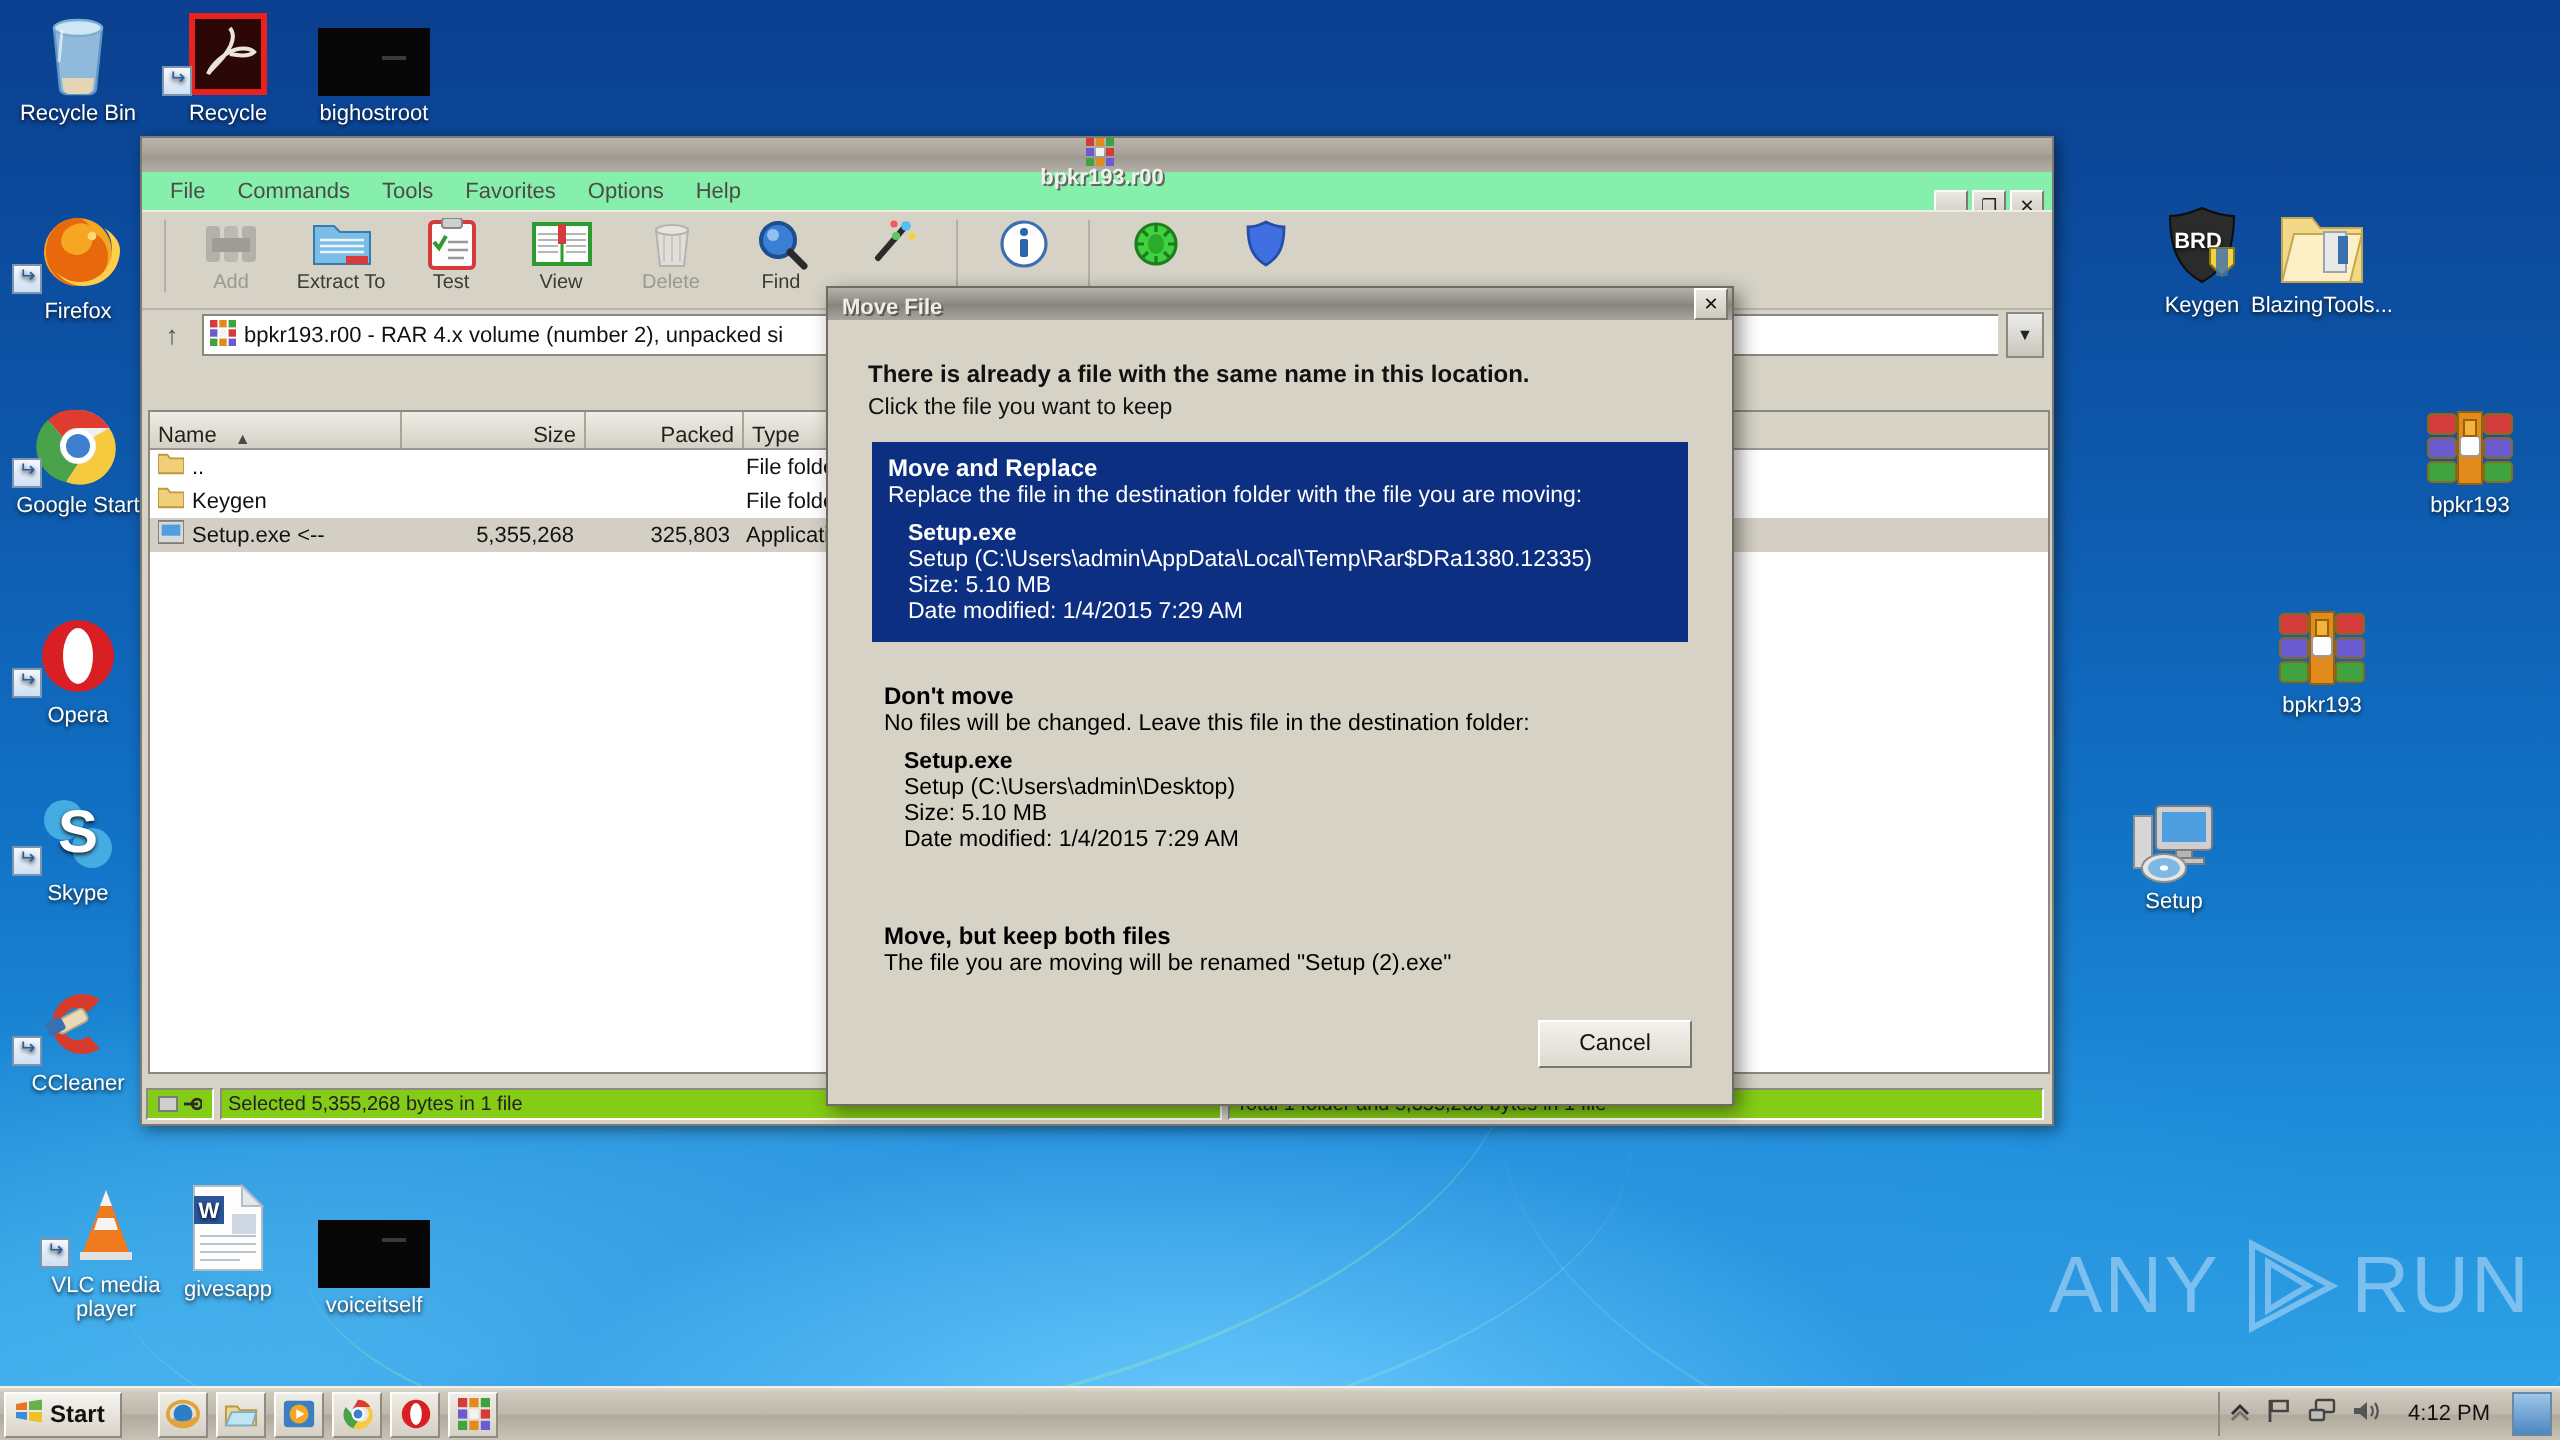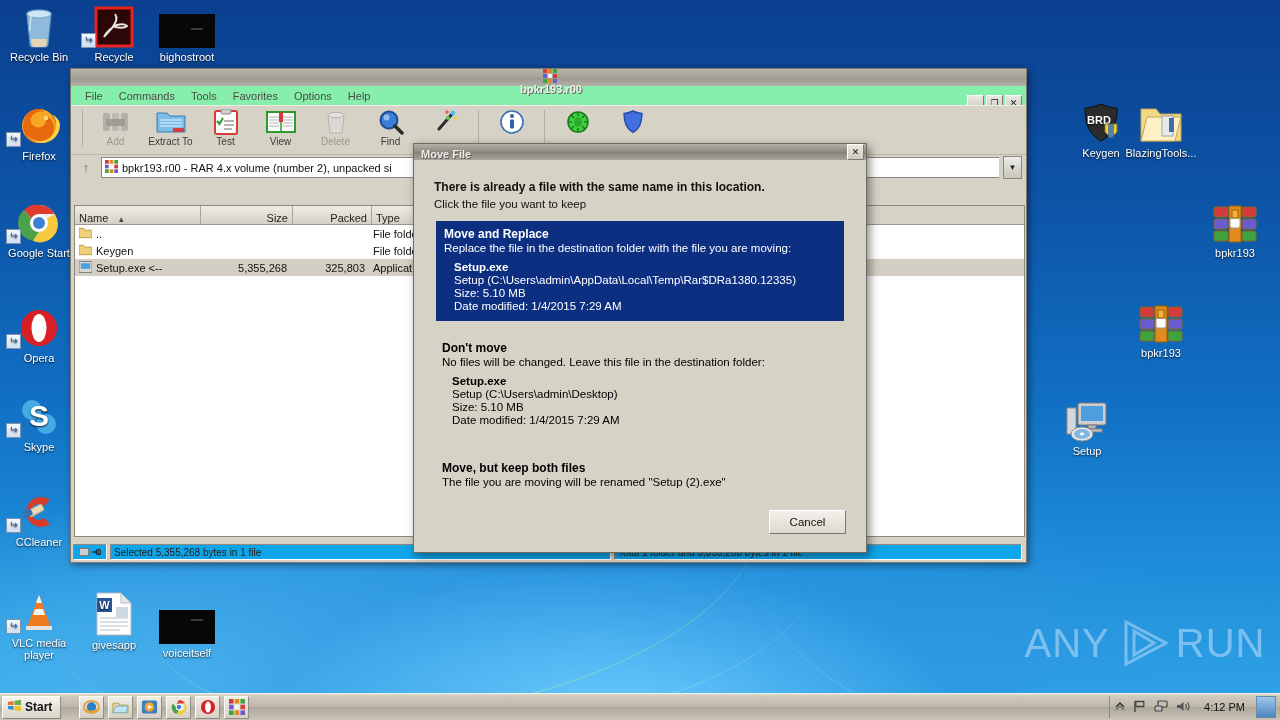--- a/index.html
+++ b/index.html
@@ -124,21 +124,21 @@
   .c-name{width:117px;gap:4px;}
   .c-size{width:83px;justify-content:flex-end;}
   .c-packed{width:70px;justify-content:flex-end;}
   .c-type{width:90px;}
   #rarstatus{
     position:absolute;left:2px;bottom:2px;width:949px;height:16px;
     display:flex;align-items:center;font-size:10px;color:#222;gap:3px;
   }
   .stpanel{
     border:1px solid;border-color:#8e8a82 #fff #fff #8e8a82;
-    height:14px;display:flex;align-items:center;padding:0 3px;background:#0ea5e9;
+    height:14px;display:flex;align-items:center;padding:0 3px;background:#84cc16;
   }
 
   
   #dlg{
     position:absolute;left:413px;top:143px;width:452px;height:408px;
     background:#d6d2c6;border:1px solid #6e6b63;
     box-shadow:3px 3px 9px rgba(0,0,0,.45);
   }
   #dlgtitle{
     height:16px;background:linear-gradient(180deg,#b5b1a8,#8e8b84 48%,#86837c 52%,#a8a49b);
@@ -269,21 +269,21 @@
       <svg width="42" height="42" viewBox="0 0 42 42">
         <path d="M32 9 A15 15 0 1 0 32 33 l-6-6 A8 8 0 1 1 26 15 z" fill="#d63b2b"></path>
         <rect x="10" y="16" width="16" height="7" rx="2" transform="rotate(-28 18 20)" fill="#e8d9b8" stroke="#b9a97f"></rect>
         <rect x="5" y="19" width="9" height="7" rx="1.5" transform="rotate(-28 9 22)" fill="#3a6fb0"></rect>
       </svg>
       <div class="shortcut"></div>
     </div>
     <div class="lbl">CCleaner</div>
   </div>
 
-  <div class="dicon" style="left:2px;top:590px">
+  <div class="dicon" style="left:16px;top:590px">
     <div class="gl">
       <svg width="42" height="42" viewBox="0 0 42 42">
         <path d="M21 3 L34 38 H8 Z" fill="#f07a1e"></path>
         <path d="M21 3 L24 11 H18 Z" fill="#f4f4f4"></path>
         <path d="M17 17 h8 l2 6 h-12 z" fill="#f4f4f4"></path>
         <rect x="8" y="34" width="26" height="4" fill="#e2e2e2"></rect>
       </svg>
       <div class="shortcut"></div>
     </div>
     <div class="lbl">VLC media player</div>

